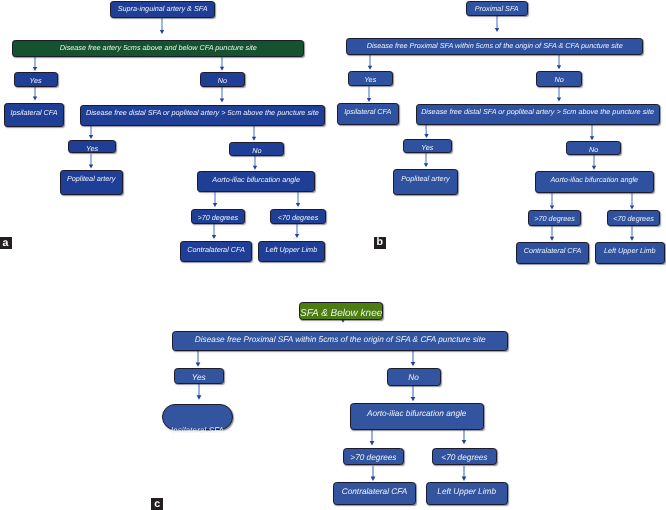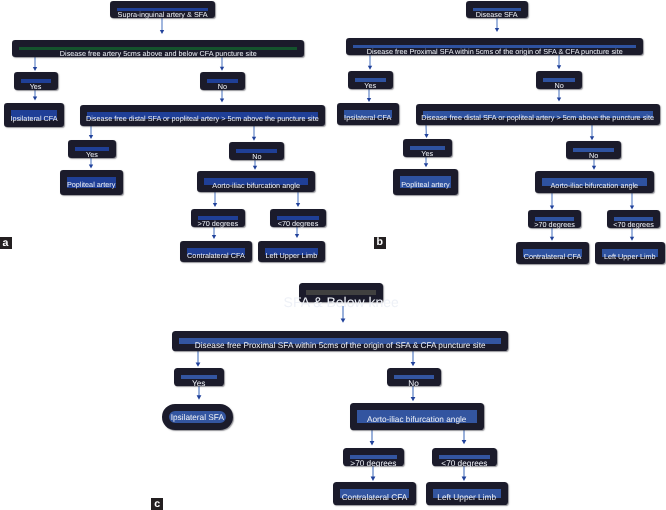--- a/index.html
+++ b/index.html
@@ -4,23 +4,23 @@
 <title>Endovascular access decision flowcharts</title>
 <style>
   html,body{margin:0;padding:0;background:#ffffff;}
   body{width:666px;height:510px;overflow:hidden;
        font-family:"Liberation Sans",sans-serif;
        -webkit-font-smoothing:antialiased;
        text-rendering:geometricPrecision;}
   #stage{position:relative;width:666px;height:510px;background:#ffffff;overflow:hidden;}
   .node{position:absolute;box-sizing:border-box;
         display:flex;align-items:flex-start;justify-content:center;
-        border:7px solid #84cc16;border-radius:3.2px;
+        border:1px solid #84cc16;border-radius:3.2px;
         color:#eef1f7;text-align:center;line-height:1.1;white-space:nowrap;
-        box-shadow:1px 1px 1.2px rgba(35,35,45,0.5);}
+        box-shadow:1px 1px 1.2px rgba(35,35,45,0.5);font-style:italic;}
   .node-label{display:block;transform:translateZ(0);}
   .edge{position:absolute;pointer-events:none;overflow:visible;}
   .plabel{position:absolute;box-sizing:border-box;
           background:#231f20;color:#ffffff;
           display:flex;align-items:center;justify-content:center;
           font-weight:700;line-height:1;transform:translateZ(0);}
 </style>
 </head>
 <body style="background: rgb(255, 255, 255);">
 
@@ -168,21 +168,21 @@
     </svg>
     <svg class="edge" width="8" height="14.800000000000011" style="left: 548px; top: 226px;">
       <path d="M 4 0 L 4 11.400000000000011" fill="none" stroke="#6F90CC" stroke-width="1.3"></path>
       <path d="M 1.7999999999999998 10.800000000000011 L 6.2 10.800000000000011 L 4 14.800000000000011 Z" fill="#21429b"></path>
     </svg>
     <svg class="edge" width="8" height="14.800000000000011" style="left: 628px; top: 226px;">
       <path d="M 4 0 L 4 11.400000000000011" fill="none" stroke="#6F90CC" stroke-width="1.3"></path>
       <path d="M 1.7999999999999998 10.800000000000011 L 6.2 10.800000000000011 L 4 14.800000000000011 Z" fill="#21429b"></path>
     </svg>
     <div class="node" style="left: 465.8px; top: 1.4px; width: 61.8px; height: 14.5px; background: rgb(46, 82, 160); border-color: rgb(27, 27, 43); color: rgb(238, 241, 247); font-size: 7.28px; border-radius: 3.2px; padding-top: 3.1px;">
-      <span class="node-label">Disease SFA</span>
+      <span class="node-label">Proximal SFA</span>
     </div>
     <div class="node" style="left: 346.4px; top: 37.9px; width: 296.6px; height: 17.5px; background: rgb(46, 82, 160); border-color: rgb(27, 27, 43); color: rgb(238, 241, 247); font-size: 7.28px; border-radius: 3.2px; padding-top: 3.3px;">
       <span class="node-label">Disease free Proximal SFA within 5cms of the origin of SFA &amp; CFA puncture site</span>
     </div>
     <div class="node" style="left: 347.6px; top: 70.6px; width: 45.3px; height: 15.2px; background: rgb(46, 82, 160); border-color: rgb(27, 27, 43); color: rgb(238, 241, 247); font-size: 7.28px; border-radius: 3.2px; padding-top: 4px;">
       <span class="node-label">Yes</span>
     </div>
     <div class="node" style="left: 536.1px; top: 70.5px; width: 46px; height: 16.3px; background: rgb(46, 82, 160); border-color: rgb(27, 27, 43); color: rgb(238, 241, 247); font-size: 7.28px; border-radius: 3.2px; padding-top: 4px;">
       <span class="node-label">No</span>
     </div>
@@ -248,33 +248,33 @@
       <path d="M 1.6 9.900000000000011 L 6.4 9.900000000000011 L 4 14.300000000000011 Z" fill="#21429b"></path>
     </svg>
     <svg class="edge" width="8" height="15" style="left: 369px; top: 465.5px;">
       <path d="M 4 0 L 4 11.2" fill="none" stroke="#6F90CC" stroke-width="1.4"></path>
       <path d="M 1.6 10.6 L 6.4 10.6 L 4 15 Z" fill="#21429b"></path>
     </svg>
     <svg class="edge" width="8" height="15" style="left: 459.5px; top: 465.5px;">
       <path d="M 4 0 L 4 11.2" fill="none" stroke="#6F90CC" stroke-width="1.4"></path>
       <path d="M 1.6 10.6 L 6.4 10.6 L 4 15 Z" fill="#21429b"></path>
     </svg>
-    <div class="node" style="left: 298.9px; top: 283px; width: 84.6px; height: 17.6px; background: #404040; border-color: rgb(27, 27, 43); color: rgb(238, 241, 247); font-size: 14px; border-radius: 3.6px; padding-top: 4.7px;">
+    <div class="node" style="left: 298.9px; top: 302px; width: 84.6px; height: 17.6px; background: #4d7c0f; border-color: rgb(27, 27, 43); color: rgb(238, 241, 247); font-size: 10px; border-radius: 3.6px; padding-top: 4.7px;">
       <span class="node-label">SFA &amp; Below knee</span>
     </div>
     <div class="node" style="left: 172.2px; top: 330.5px; width: 336px; height: 20px; background: rgb(51, 85, 160); border-color: rgb(27, 27, 43); color: rgb(238, 241, 247); font-size: 8.25px; border-radius: 3.6px; padding-top: 3.5px;">
       <span class="node-label">Disease free Proximal SFA within 5cms of the origin of SFA &amp; CFA puncture site</span>
     </div>
     <div class="node" style="left: 173.6px; top: 367.9px; width: 50.3px; height: 16.5px; background: rgb(51, 85, 160); border-color: rgb(27, 27, 43); color: rgb(238, 241, 247); font-size: 8.25px; border-radius: 3.6px; padding-top: 3.7px;">
       <span class="node-label">Yes</span>
     </div>
     <div class="node" style="left: 386.5px; top: 368.4px; width: 54px; height: 18px; background: rgb(51, 85, 160); border-color: rgb(27, 27, 43); color: rgb(238, 241, 247); font-size: 8.25px; border-radius: 3.6px; padding-top: 3.6px;">
       <span class="node-label">No</span>
     </div>
-    <div class="node" style="left: 162.1px; top: 403.7px; width: 70.5px; height: 26.1px; background: rgb(51, 85, 160); border-color: rgb(27, 27, 43); color: rgb(238, 241, 247); font-size: 8.25px; border-radius: 13px; padding-top: 2px; text-align: center;">
+    <div class="node" style="left: 162.1px; top: 403.7px; width: 70.5px; height: 26.1px; background: rgb(51, 85, 160); border-color: rgb(27, 27, 43); color: rgb(238, 241, 247); font-size: 8.25px; border-radius: 13px; padding-top: 21px; text-align: center;">
       <span class="node-label">Ipsilateral SFA</span>
     </div>
     <div class="node" style="left: 349.5px; top: 402.9px; width: 134.3px; height: 26.8px; background: rgb(51, 85, 160); border-color: rgb(27, 27, 43); color: rgb(238, 241, 247); font-size: 8.25px; border-radius: 3.6px; padding-top: 5.6px;">
       <span class="node-label">Aorto-iliac bifurcation angle</span>
     </div>
     <div class="node" style="left: 342.6px; top: 447.8px; width: 61.6px; height: 17.7px; background: rgb(51, 85, 160); border-color: rgb(27, 27, 43); color: rgb(238, 241, 247); font-size: 8.25px; border-radius: 3.6px; padding-top: 4.2px;">
       <span class="node-label">&gt;70 degrees</span>
     </div>
     <div class="node" style="left: 432.1px; top: 447.8px; width: 64.6px; height: 17.7px; background: rgb(51, 85, 160); border-color: rgb(27, 27, 43); color: rgb(238, 241, 247); font-size: 8.25px; border-radius: 3.6px; padding-top: 4.2px;">
       <span class="node-label">&lt;70 degrees</span>

